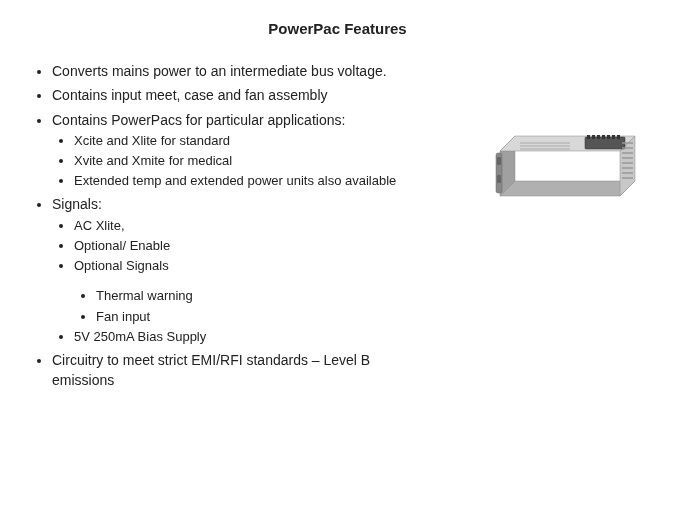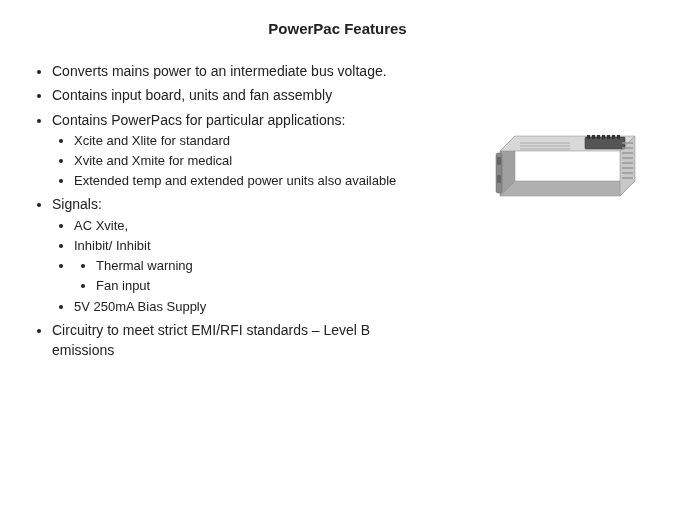--- a/index.html
+++ b/index.html
@@ -64,21 +64,21 @@
 
     ul.level2 > li {
       margin-bottom: 2px;
       font-size: 13px;
       line-height: 1.4;
     }
 
     ul.level3 {
       list-style: disc;
       padding-left: 22px;
-      margin-top: 2px;
+      margin-top: 12px;
     }
 
     ul.level3 > li {
       margin-bottom: 2px;
       font-size: 13px;
       line-height: 1.4;
     }
 
     .image-container {
       width: 155px;
@@ -101,46 +101,47 @@
 <div class="page-container">
   <div class="page-title">PowerPac Features</div>
 
   <div class="content-area">
     <div class="bullet-list">
       <ul class="level1">
         <li>
           <span>Converts mains power to an intermediate bus voltage.</span>
         </li>
         <li>
-          <span>Contains input board, units and fan assembly</span>
+          <span>Contains input meet, case and fan assembly</span>
         </li>
         <li>
           <span>Contains PowerPacs for particular applications:</span>
           <ul class="level2">
             <li>
               <span>Xcite and Xlite for standard</span>
             </li>
             <li>
               <span>Xvite and Xmite for medical</span>
             </li>
             <li>
               <span>Extended temp and extended power units also available</span>
             </li>
           </ul>
         </li>
         <li>
           <span>Signals:</span>
           <ul class="level2">
             <li>
-              <span>AC Xvite,</span>
-            </li>
-            <li>
-              <span>Inhibit/ Inhibit</span>
-            </li>
-            <li>
+              <span>AC Xlite,</span>
+            </li>
+            <li>
+              <span>Optional/ Enable</span>
+            </li>
+            <li>
+              <span>Optional Signals</span>
               <ul class="level3">
                 <li>
                   <span>Thermal warning</span>
                 </li>
                 <li>
                   <span>Fan input</span>
                 </li>
               </ul>
             </li>
             <li>

